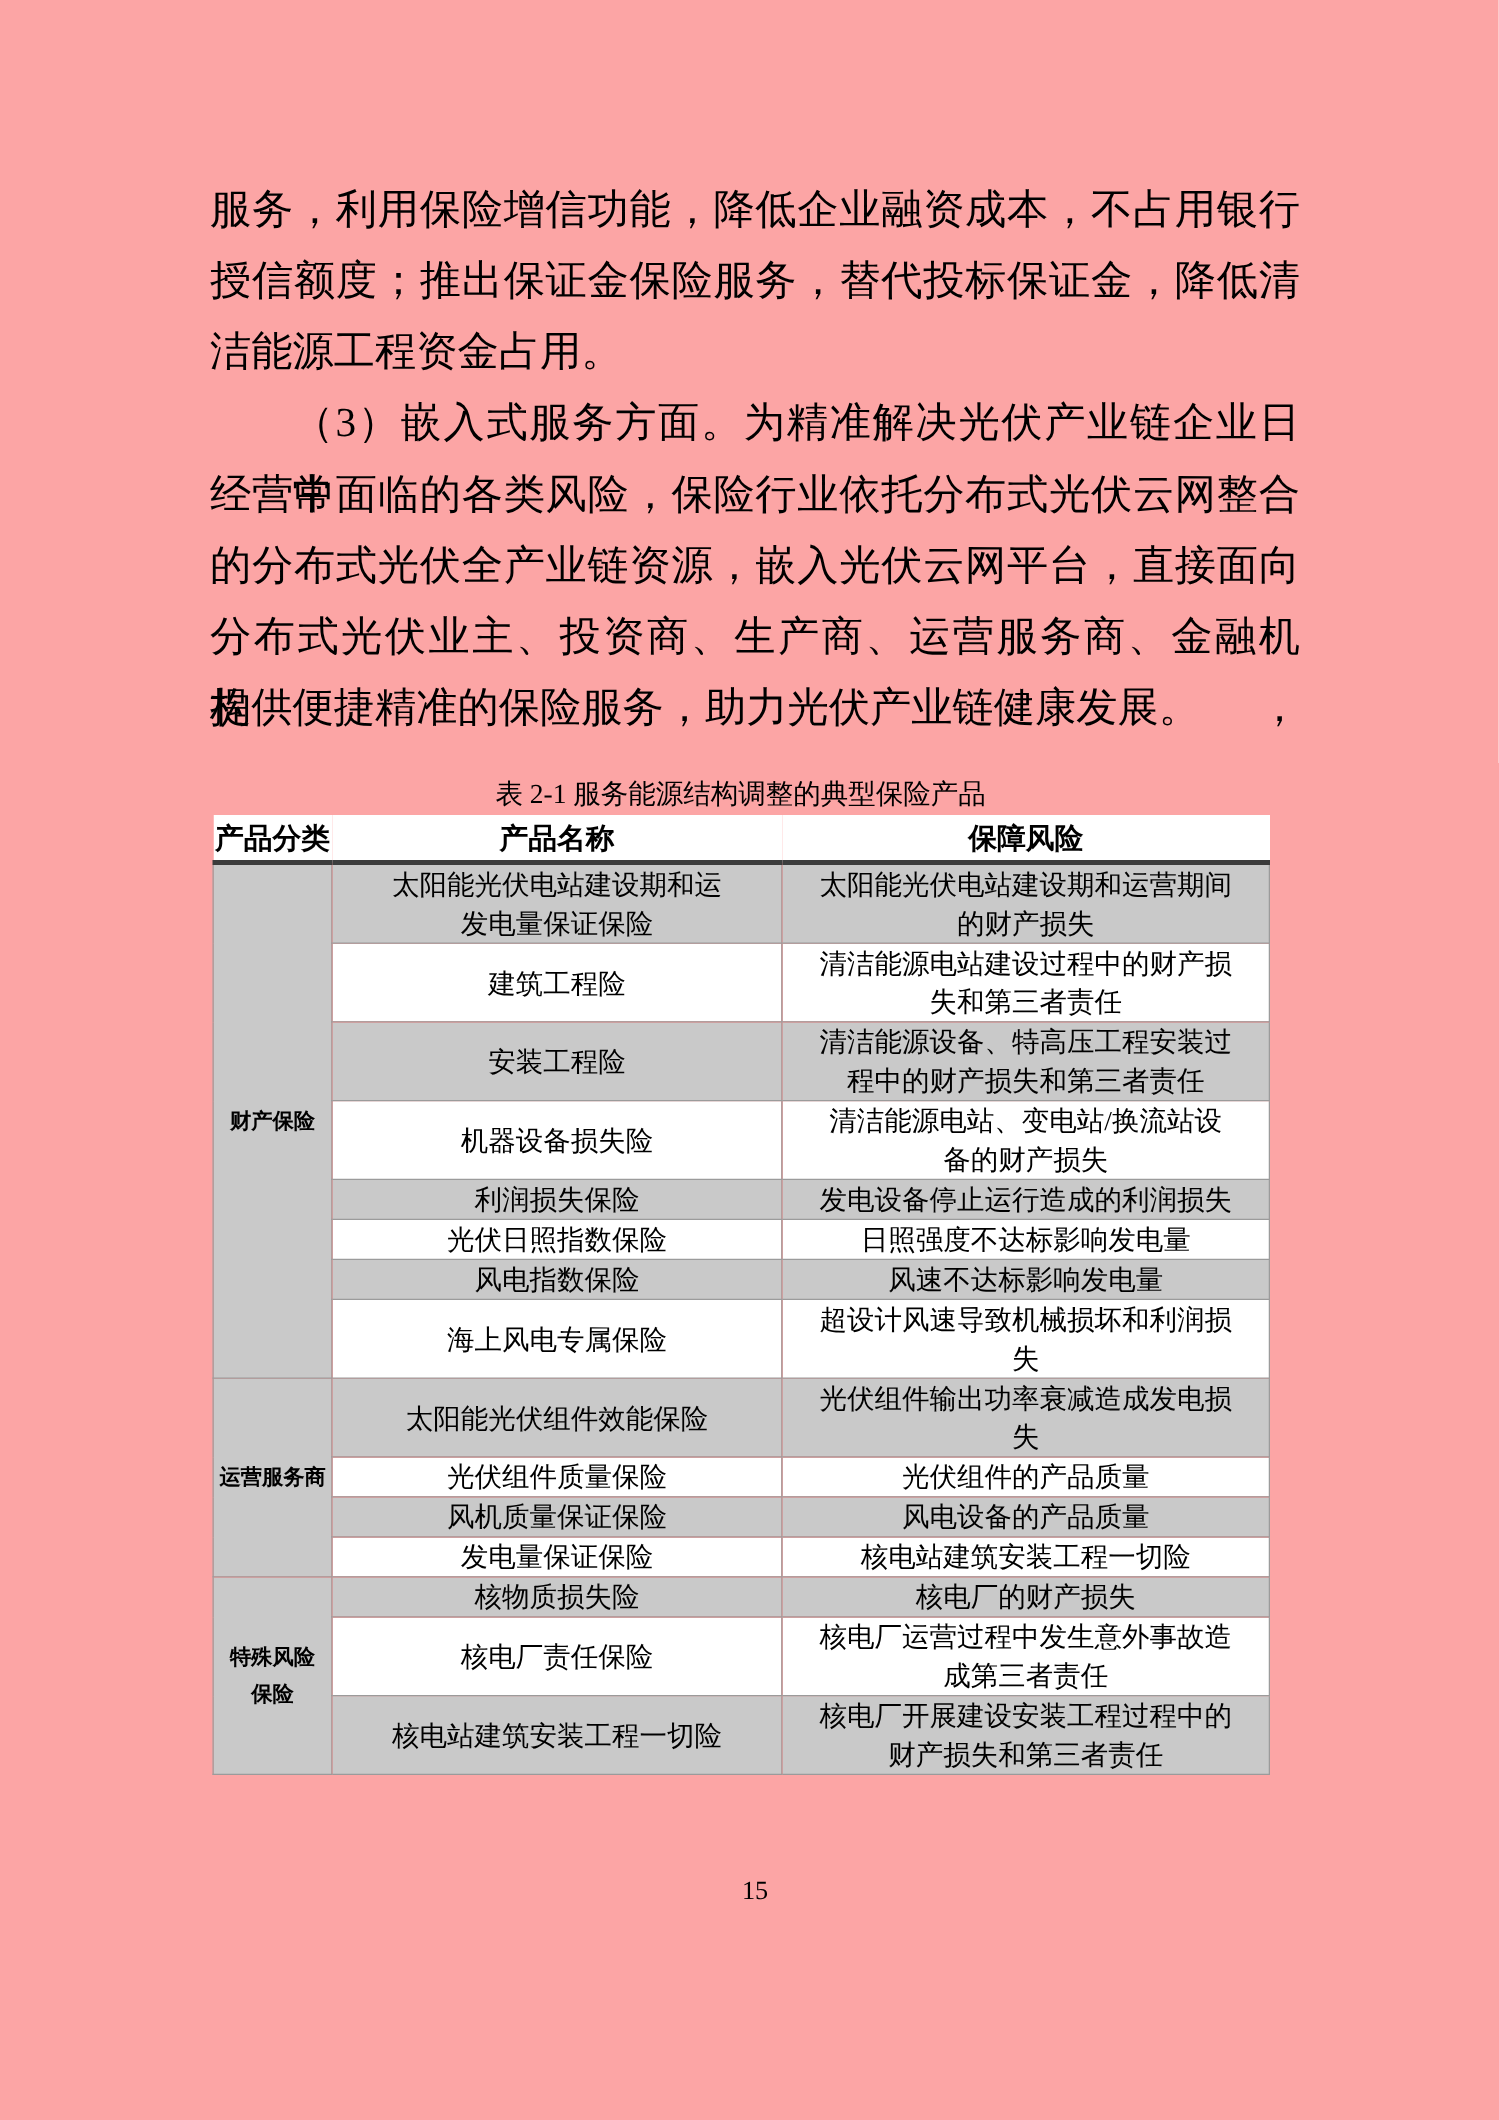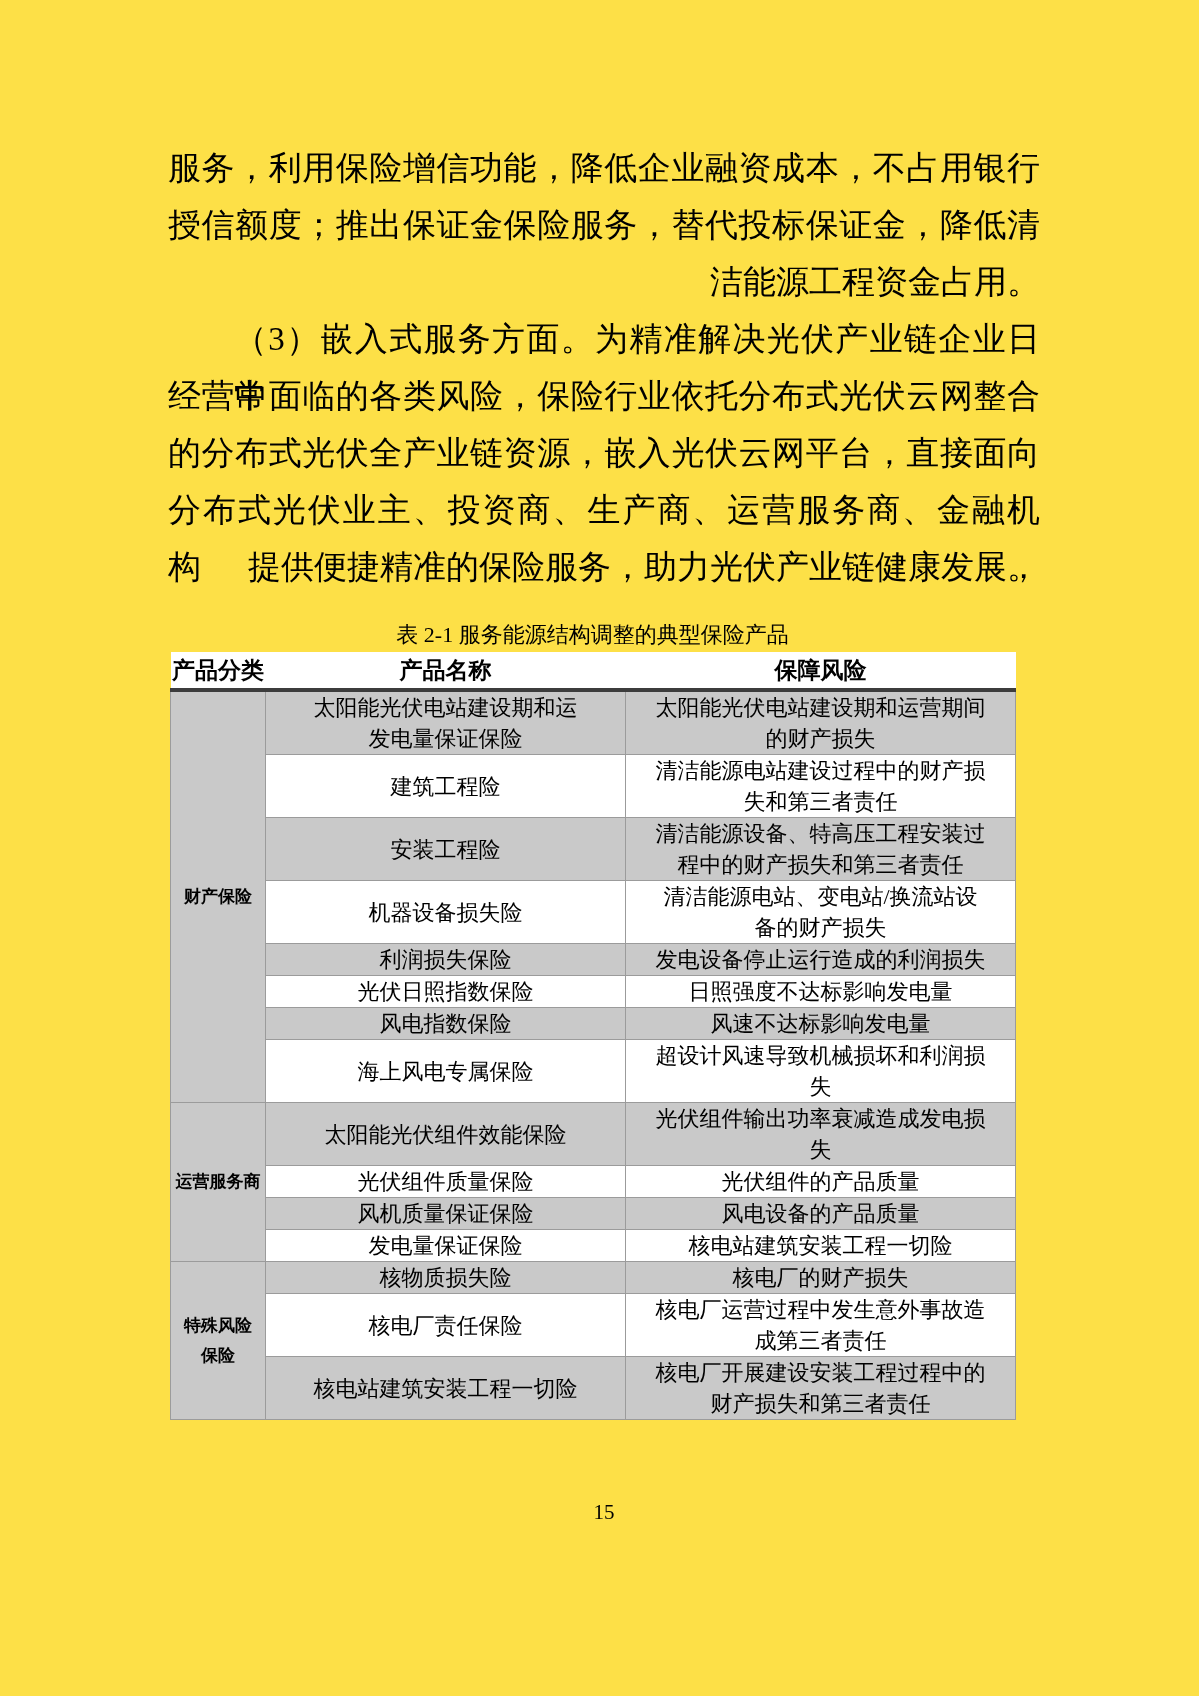--- a/index.html
+++ b/index.html
@@ -1,38 +1,38 @@
 <!DOCTYPE html>
 <html><head>
 <meta charset="utf-8">
 <style>
   * { margin: 0; padding: 0; box-sizing: border-box; }
   html, body { background: #ffffff; }
   .page {
     position: relative;
     width: 1199px;
     height: 1696px;
-    background: #fde047;
+    background: #fca5a5;
     font-family: "Liberation Serif", "DejaVu Serif", serif;
     color: var(--text, #000);
     overflow: hidden;
   }
   
   .body-text {
     position: absolute;
     left: 168px;
     top: 140px;
     width: 872px;
   }
   .tline {
     font-size: 33px;
     height: 57px;
     line-height: 57px;
     white-space: nowrap;
-    text-align: right;
+    text-align: left;
   }
   .tline.just {
     white-space: normal;
     text-align: justify;
     text-align-last: justify;
   }
   .tline.ind { padding-left: 66px; }
   
   .table-wrap {
     position: absolute;

